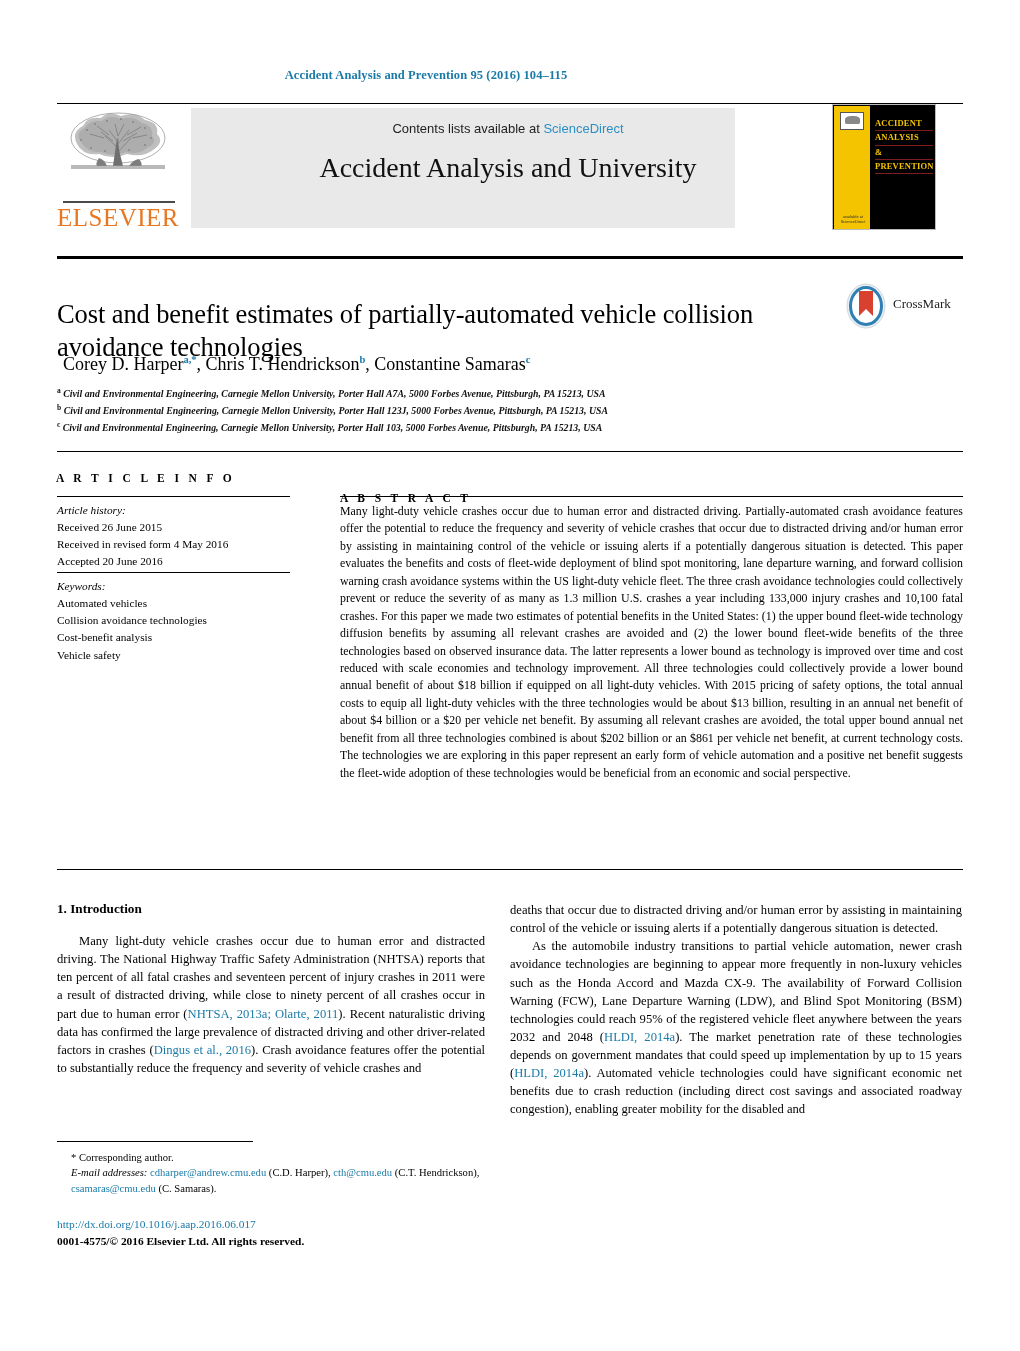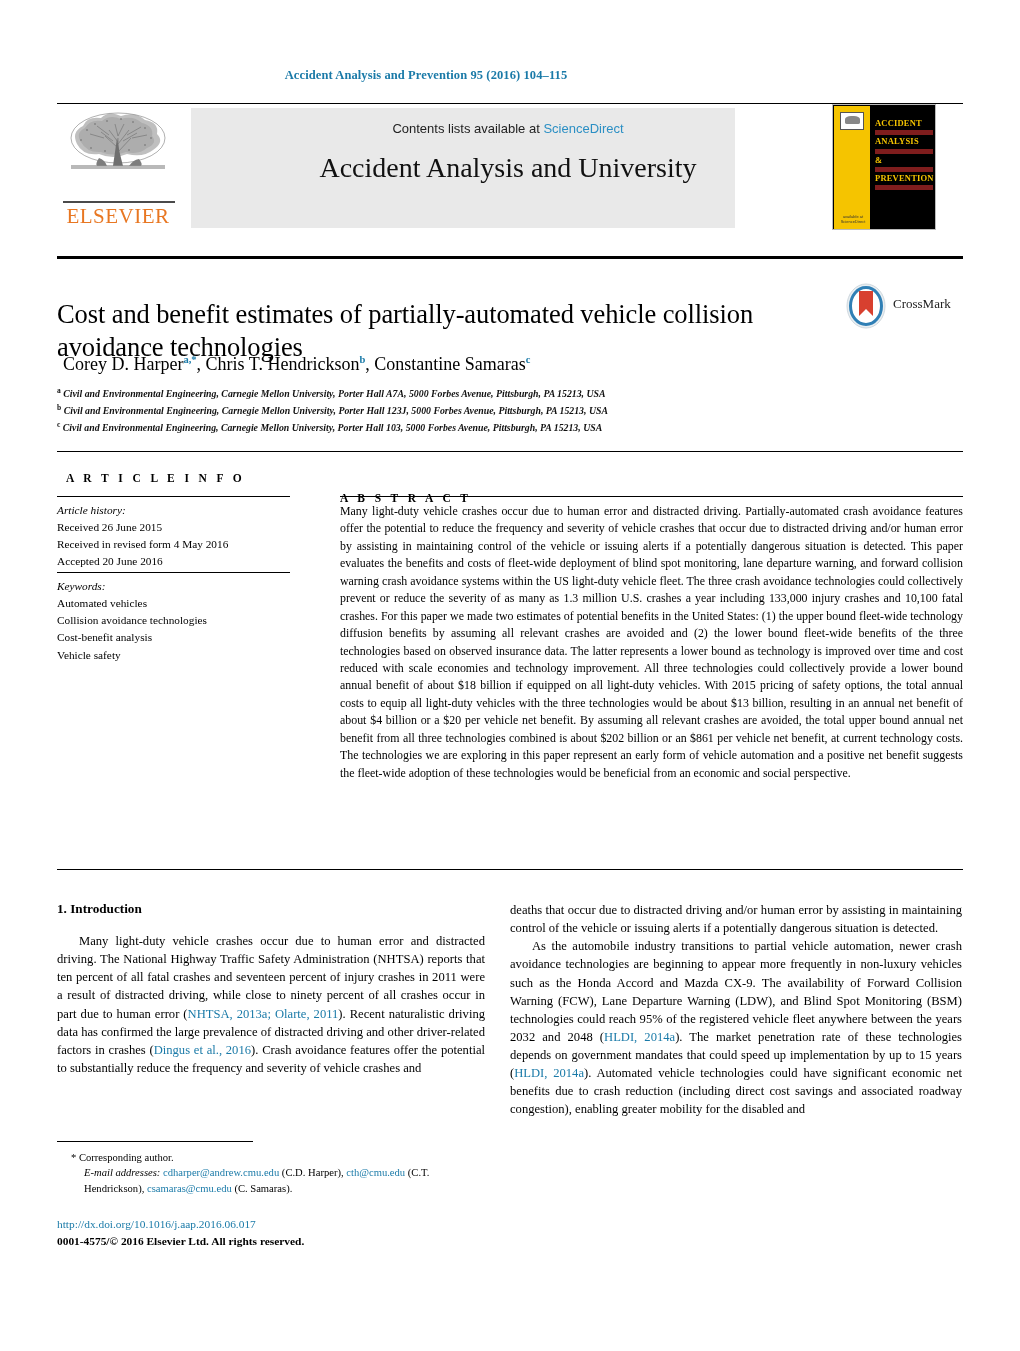--- a/index.html
+++ b/index.html
@@ -48,21 +48,21 @@
     width: 122px;
     height: 120px;
   }
   .tree-svg { display:block; }
   .elsevier-word {
     position: absolute;
     left: 0; top: 96px;
     width: 122px;
     text-align: center;
     font-family: "Liberation Serif", serif;
-    font-size: 21px;
+    font-size: 25px;
     letter-spacing: 0.5px;
     color: #e87722;
   }
   .elsevier-rule {
     position: absolute;
     left: 6px; top: 93px;
     width: 112px;
     height: 1.5px;
     background: #4a4a4a;
   }
@@ -155,21 +155,21 @@
     left: 42px; top: 12px;
     width: 58px;
     color: #f5c400;
     font-family: "Liberation Serif", serif;
     font-size: 8.5px;
     font-weight: bold;
     line-height: 1.45;
     letter-spacing: 0.2px;
   }
   .cover-text .ul {
-    border-bottom: 5px solid #7f1d1d;
+    border-bottom: 1px solid #7f1d1d;
     display: block;
     padding-bottom: 1px;
   }
 
   
   .title-rule {
     position: absolute;
     left: 57px; top: 256px;
     width: 906px;
     height: 3px;
@@ -236,21 +236,21 @@
     height: 1.2px;
     background: #000;
   }
   .colhead {
     position: absolute;
     font-size: 11.5px;
     font-weight: bold;
     letter-spacing: 3.4px;
     color: #000;
   }
-  .colhead.info { left: 66px; top: 472px; }
+  .colhead.info { left: 56px; top: 472px; }
   .colhead.abs  { left: 340px; top: 492px; }
 
   .info-hr1 {
     position: absolute;
     left: 57px; top: 496px;
     width: 233px; height: 1px; background: #000;
   }
   .info-hr2 {
     position: absolute;
     left: 57px; top: 572px;
@@ -346,21 +346,21 @@
   }
   .footnotes {
     position: absolute;
     left: 57px; top: 1150px;
     width: 430px;
     font-size: 10.6px;
     line-height: 1.45;
     color: #000;
   }
   .footnotes .star { margin-left: 14px; }
-  .footnotes .em-line { margin-left: 27px; }
+  .footnotes .em-line { margin-left: 14px; }
   .mail { color: #1a7aa8; text-decoration: none; }
   .doi-block {
     position: absolute;
     left: 57px; top: 1216px;
     width: 450px;
     font-size: 11.4px;
     line-height: 1.5;
   }
   .doi-link { color: #1a7aa8; }
   .issn-line { font-weight: bold; color: #000; }

